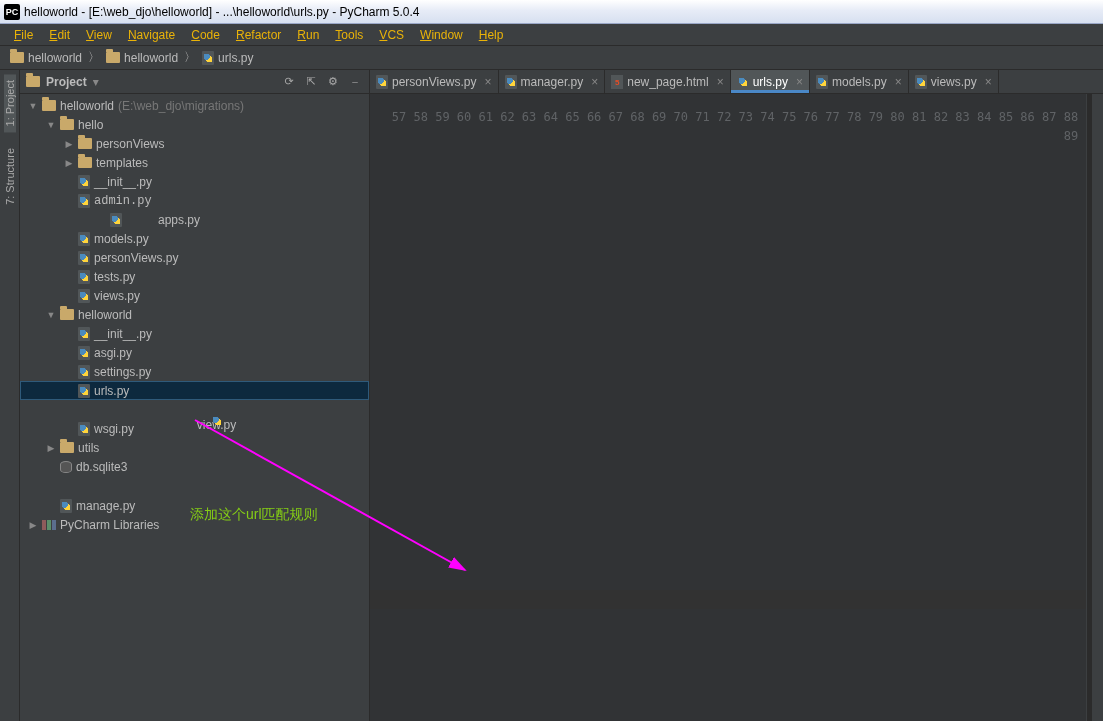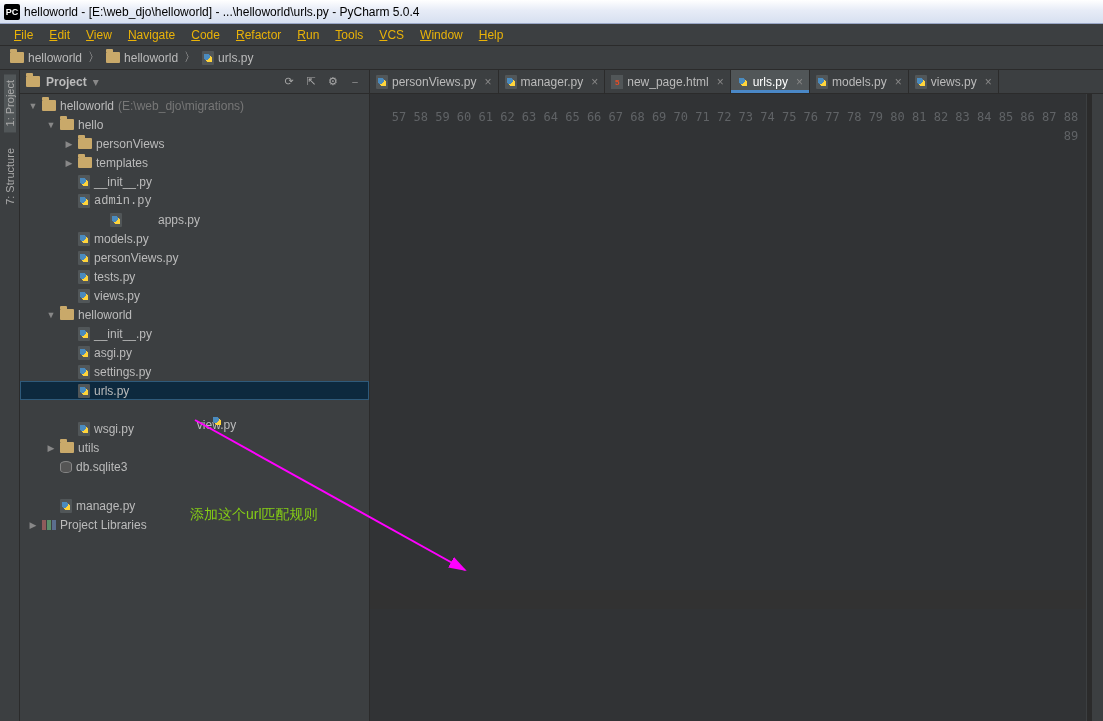--- a/index.html
+++ b/index.html
@@ -422,21 +422,21 @@
           <span>db.sqlite3</span>
         </div>
         <div class="node" style="padding-left: 26px; margin-top: 20px;">
           <span class="arrow blank">▶</span>
           <span class="pyfile-ic"></span>
           <span>manage.py</span>
         </div>
         <div class="node" style="padding-left: 8px;">
           <span class="arrow">▶</span>
           <span class="lib-ic"></span>
-          <span>Project Libraries</span>
+          <span>PyCharm Libraries</span>
         </div>
       </div>
   </div>
 
   <div class="editor">
     <div class="tabs" id="tabs">
         <div class="tab">
           <span class="pyfile-ic"></span>
           <span>personViews.py</span>
           <span class="close">×</span>

